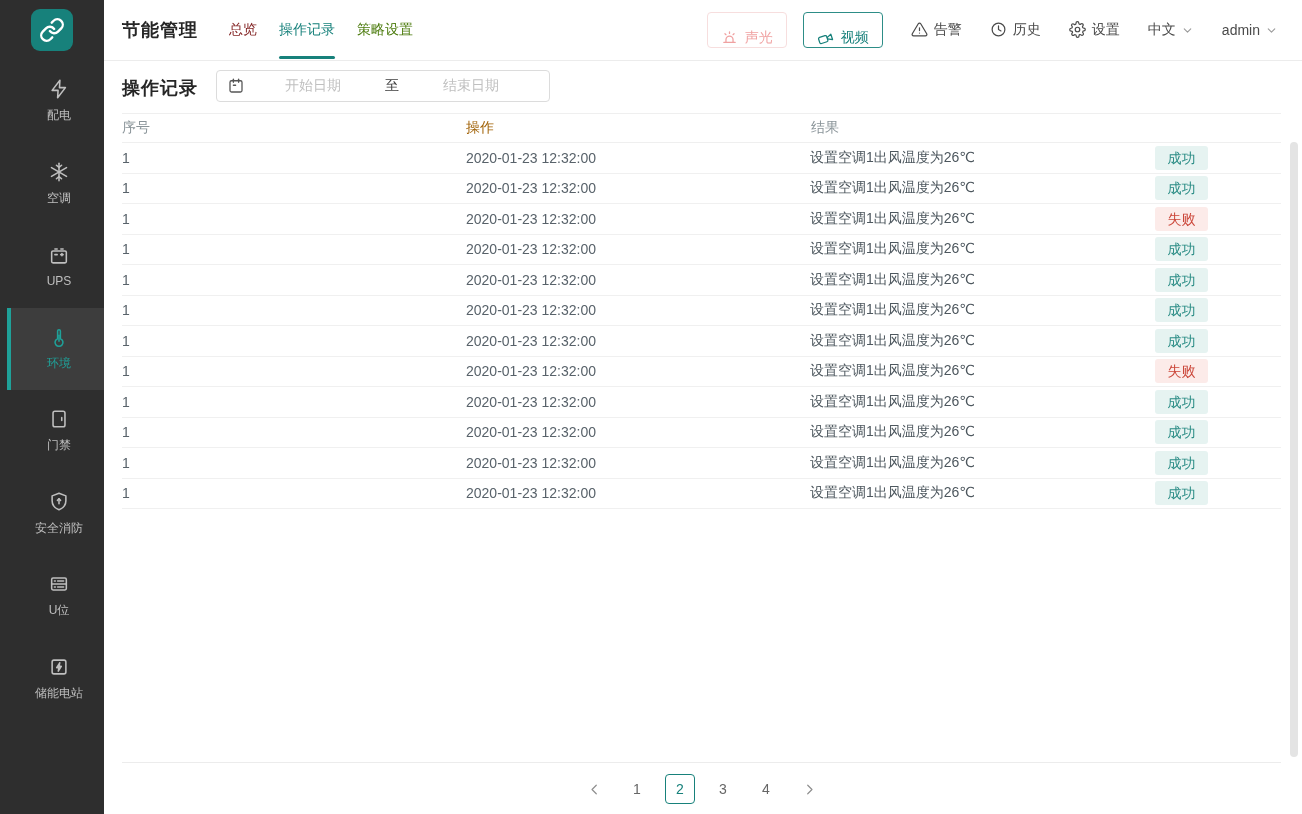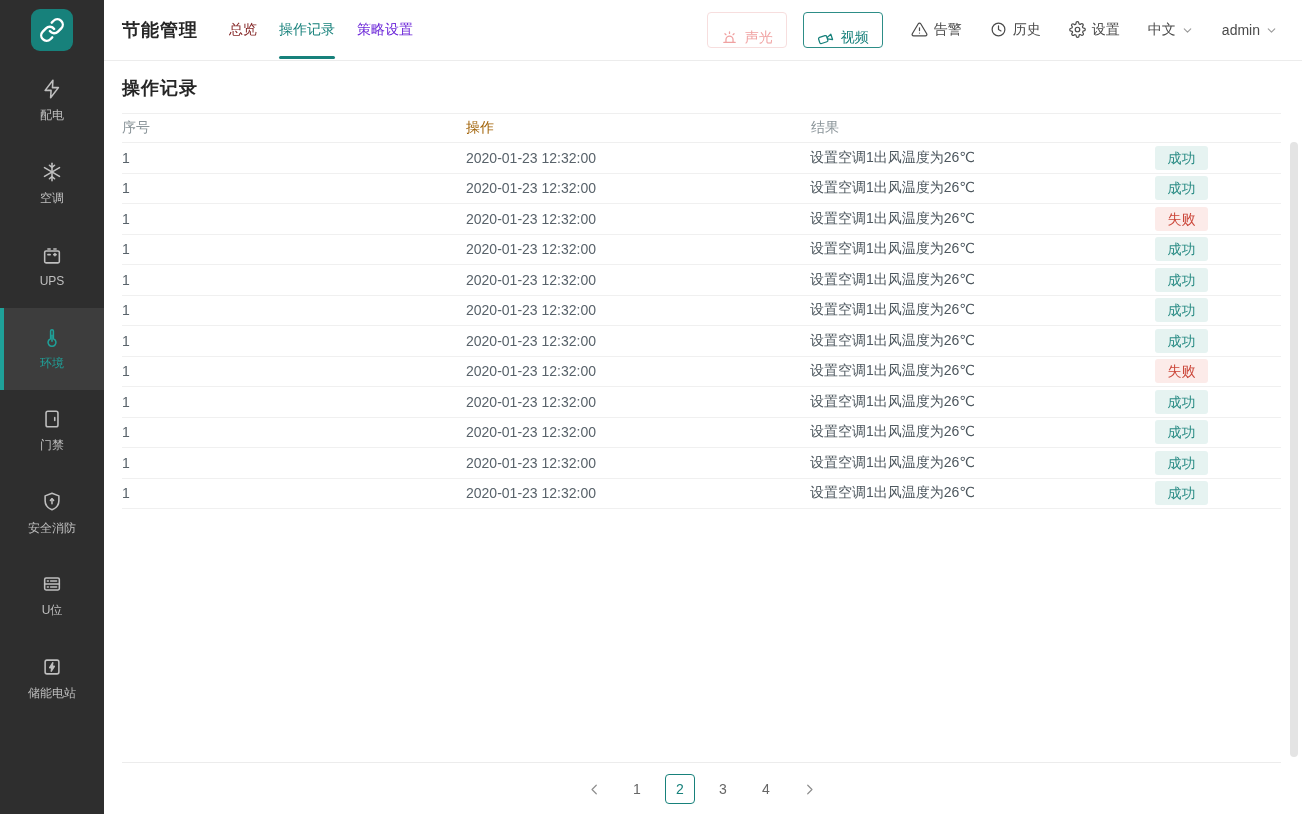--- a/index.html
+++ b/index.html
@@ -8,33 +8,33 @@
     position:relative; overflow:hidden; background:#fff;
     font-family:"Liberation Sans","DejaVu Sans",sans-serif;
     -webkit-font-smoothing:antialiased;
   }
   svg { display:block; }
 
   
   .sidebar { position:absolute; left:0; top:0; width:104px; height:814px; background:#2e2e2e; }
   .logo-box { position:absolute; left:31px; top:9px; width:42px; height:42px; border-radius:9px;
     background:var(--accent); display:flex; align-items:center; justify-content:center; cursor:pointer; }
-  .nav { position:absolute; top:60px; left:0; width:104px; }
+  .nav { position:absolute; top:60px; left:7px; width:104px; }
   .nav-item { position:relative; height:82.5px; display:flex; flex-direction:column; align-items:center;
     justify-content:center; gap:7px; color:#bfbfbf; font-size:12px; cursor:pointer; }
   .nav-item .nav-icon svg { width:22px; height:22px; }
   .nav-item.active { background:#3d3d3d; color:var(--accent_light); }
   .nav-item.active::before { content:""; position:absolute; left:0; top:0; bottom:0; width:4px; background:var(--accent_light); }
 
   
   .header { position:absolute; left:104px; top:0; width:1198px; height:61px; background:#fff;
     border-bottom:1px solid #ececec; display:flex; align-items:center; padding:0 24px 0 18px;gap:10px; }
   .app-title { font-size:18px; font-weight:700; color:#262626; letter-spacing:1px; white-space:nowrap; }
   .tabs { display:flex; margin-left:10px; height:100%; }
-  .tab { padding:0 11px; display:flex; align-items:center; font-size:14px; color:#6d28d9;
+  .tab { padding:0 11px; display:flex; align-items:center; font-size:14px; color:#4d7c0f;
     position:relative; cursor:pointer; white-space:nowrap; }
   .tab.muted { color:#7f1d1d; }
   .tab.active { color:var(--accent); }
   .tab.active::after { content:""; position:absolute; left:11px; right:11px; bottom:1px; height:3px;
     border-radius:2px; background:var(--accent); }
   .header-actions { margin-left:auto; display:flex; align-items:center; gap:28px; }
   .btn { height:36px; padding:0 13px; border-radius:4px; display:flex; align-items:flex-end; gap:7px;
     font-size:14px; background:#fff; border:1px solid; cursor:pointer;
     font-family:inherit; white-space:nowrap; }
   .btn svg { width:17px; height:17px; }
@@ -257,20 +257,33 @@
             <polyline points="6 9 12 15 18 9"></polyline>
           </svg>
       </span>
     </div>
   </div>
 </header>
 
 <main class="content">
   <div class="section-title">操作记录</div>
 
+  <div class="date-range">
+    <span class="cal">
+      <svg viewBox="0 0 24 24" fill="none" stroke="currentColor" stroke-width="1.7" stroke-linecap="round" stroke-linejoin="round">
+        <rect x="4" y="5" width="16" height="15" rx="2"></rect>
+        <line x1="8.5" y1="3" x2="8.5" y2="7"></line>
+        <line x1="15.5" y1="3" x2="15.5" y2="7"></line>
+        <line x1="8.5" y1="11" x2="11.5" y2="11"></line>
+      </svg>
+    </span>
+    <span class="date-ph">开始日期</span>
+    <span class="date-sep">至</span>
+    <span class="date-ph">结束日期</span>
+  </div>
 
   <div class="table">
     <div class="thead" id="thead">
         <span class="c0">序号</span>
         <span class="c2">操作</span>
         <span class="c3">结果</span>
       </div>
     <div id="tbody">
         <div class="trow">
           <span class="c0">1</span>

